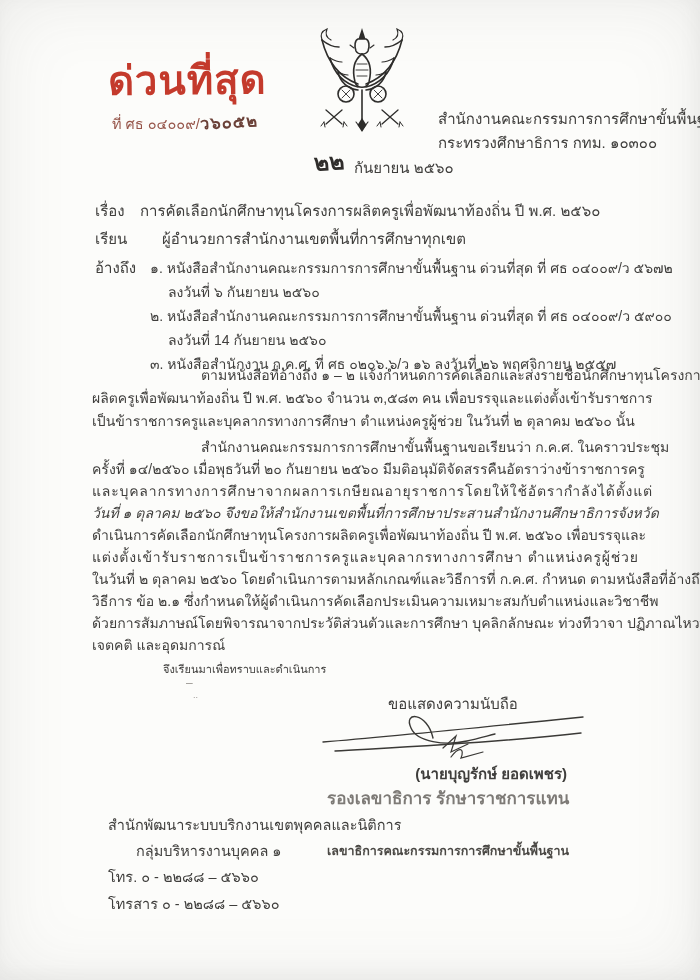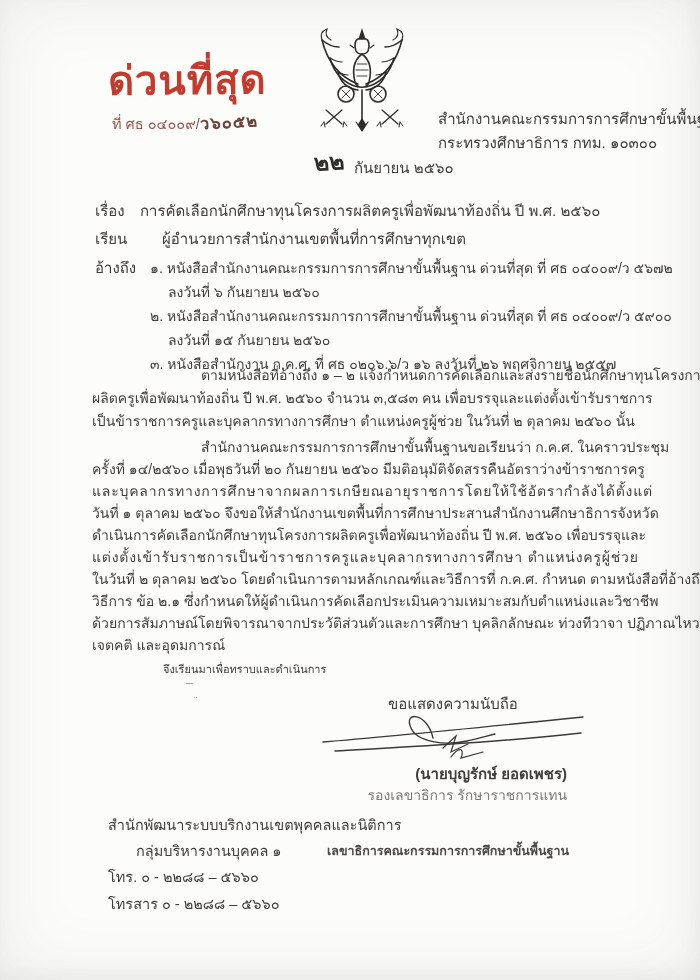--- a/index.html
+++ b/index.html
@@ -21,21 +21,21 @@
   .refline{font-size:14.5px;color:#96554a;}
   .refline .hand{
     display:inline-block;color:#6b4138;font-size:16.5px;font-weight:600;
     transform:rotate(-3deg) translateY(-1px);letter-spacing:1px;
   }
   .agency{font-size:15px;line-height:24px;}
   .dayhand{font-size:23px;font-weight:700;color:#2f2d2b;transform:rotate(-4deg);}
   .datetext{font-size:15px;}
   .lbl{font-size:15px;}
   .line{font-size:14px;}
-  .small-gray{font-size:14px;color:#7d7a76;}
+  .small-gray{font-size:17px;color:#7d7a76;font-weight:bold;}
   .title-bold{font-size:12.5px;font-weight:600;color:#4a4844;margin-top:43px;}
   .name{font-size:15px;font-weight:600;}
   .center{text-align:right;}
   .footer-line{font-size:14.5px;}
   .mark{color:#9a9792;font-size:12px;}
   svg{display:block;}
 </style>
 </head>
 <body>
 
@@ -112,35 +112,35 @@
   <div class="abs line" style="left:150px;top:257px;">
     <span>๑.</span>
     <span>หนังสือสำนักงานคณะกรรมการการศึกษาขั้นพื้นฐาน ด่วนที่สุด ที่ ศธ ๐๔๐๐๙/ว ๕๖๗๒</span>
   </div>
   <div class="abs line" style="left:168px;top:281px;">ลงวันที่ ๖ กันยายน ๒๕๖๐</div>
 
   <div class="abs line" style="left:150px;top:305px;">
     <span>๒.</span>
     <span>หนังสือสำนักงานคณะกรรมการการศึกษาขั้นพื้นฐาน ด่วนที่สุด ที่ ศธ ๐๔๐๐๙/ว ๕๙๐๐</span>
   </div>
-  <div class="abs line" style="left:168px;top:329px;">ลงวันที่ ๑๕ กันยายน ๒๕๖๐</div>
+  <div class="abs line" style="left:168px;top:329px;">ลงวันที่ 14 กันยายน ๒๕๖๐</div>
 
   <div class="abs line" style="left:150px;top:353px;">
     <span>๓.</span>
     <span>หนังสือสำนักงาน ก.ค.ศ. ที่ ศธ ๐๒๐๖.๖/ว ๑๖ ลงวันที่ ๒๖ พฤศจิกายน ๒๕๕๗</span>
   </div>
 
   <div class="abs line" style="left:201px;top:364px;">ตามหนังสือที่อ้างถึง ๑ – ๒ แจ้งกำหนดการคัดเลือกและส่งรายชื่อนักศึกษาทุนโครงการ</div>
   <div class="abs line" style="left:92px;top:387px;">ผลิตครูเพื่อพัฒนาท้องถิ่น ปี พ.ศ. ๒๕๖๐ จำนวน ๓,๕๘๓ คน เพื่อบรรจุและแต่งตั้งเข้ารับราชการ</div>
   <div class="abs line" style="left:92px;top:410px;">เป็นข้าราชการครูและบุคลากรทางการศึกษา ตำแหน่งครูผู้ช่วย ในวันที่ ๒ ตุลาคม ๒๕๖๐ นั้น</div>
 
   <div class="abs line" style="left:201px;top:436px;">สำนักงานคณะกรรมการการศึกษาขั้นพื้นฐานขอเรียนว่า ก.ค.ศ. ในคราวประชุม</div>
   <div class="abs line" style="left:92px;top:458px;">ครั้งที่ ๑๔/๒๕๖๐ เมื่อพุธวันที่ ๒๐ กันยายน ๒๕๖๐ มีมติอนุมัติจัดสรรคืนอัตราว่างข้าราชการครู</div>
   <div class="abs line" style="left:92px;top:480px;letter-spacing:.8px;">และบุคลากรทางการศึกษาจากผลการเกษียณอายุราชการโดยให้ใช้อัตรากำลังได้ตั้งแต่</div>
-  <div class="abs line" style="left:92px;top:502px;">วันที่ ๑ ตุลาคม ๒๕๖๐ จึงขอให้สำนักงานเขตพื้นที่การศึกษาประสานสำนักงานศึกษาธิการจังหวัด</div>
+  <div class="abs line" style="left:92px;top:502px;font-style:italic;">วันที่ ๑ ตุลาคม ๒๕๖๐ จึงขอให้สำนักงานเขตพื้นที่การศึกษาประสานสำนักงานศึกษาธิการจังหวัด</div>
   <div class="abs line" style="left:92px;top:524px;">ดำเนินการคัดเลือกนักศึกษาทุนโครงการผลิตครูเพื่อพัฒนาท้องถิ่น ปี พ.ศ. ๒๕๖๐ เพื่อบรรจุและ</div>
   <div class="abs line" style="left:92px;top:546px;letter-spacing:.8px;">แต่งตั้งเข้ารับราชการเป็นข้าราชการครูและบุคลากรทางการศึกษา ตำแหน่งครูผู้ช่วย</div>
   <div class="abs line" style="left:92px;top:568px;">ในวันที่ ๒ ตุลาคม ๒๕๖๐ โดยดำเนินการตามหลักเกณฑ์และวิธีการที่ ก.ค.ศ. กำหนด ตามหนังสือที่อ้างถึง ๓</div>
   <div class="abs line" style="left:92px;top:590px;">วิธีการ ข้อ ๒.๑ ซึ่งกำหนดให้ผู้ดำเนินการคัดเลือกประเมินความเหมาะสมกับตำแหน่งและวิชาชีพ</div>
   <div class="abs line" style="left:92px;top:612px;">ด้วยการสัมภาษณ์โดยพิจารณาจากประวัติส่วนตัวและการศึกษา บุคลิกลักษณะ ท่วงทีวาจา ปฏิภาณไหวพริบ</div>
   <div class="abs line" style="left:92px;top:634px;">เจตคติ และอุดมการณ์</div>
 
   <div class="abs line" style="left:163px;top:660px;font-size:11px;">จึงเรียนมาเพื่อทราบและดำเนินการ</div>
 
   <div class="abs mark" style="left:186px;top:676px;">–</div>

